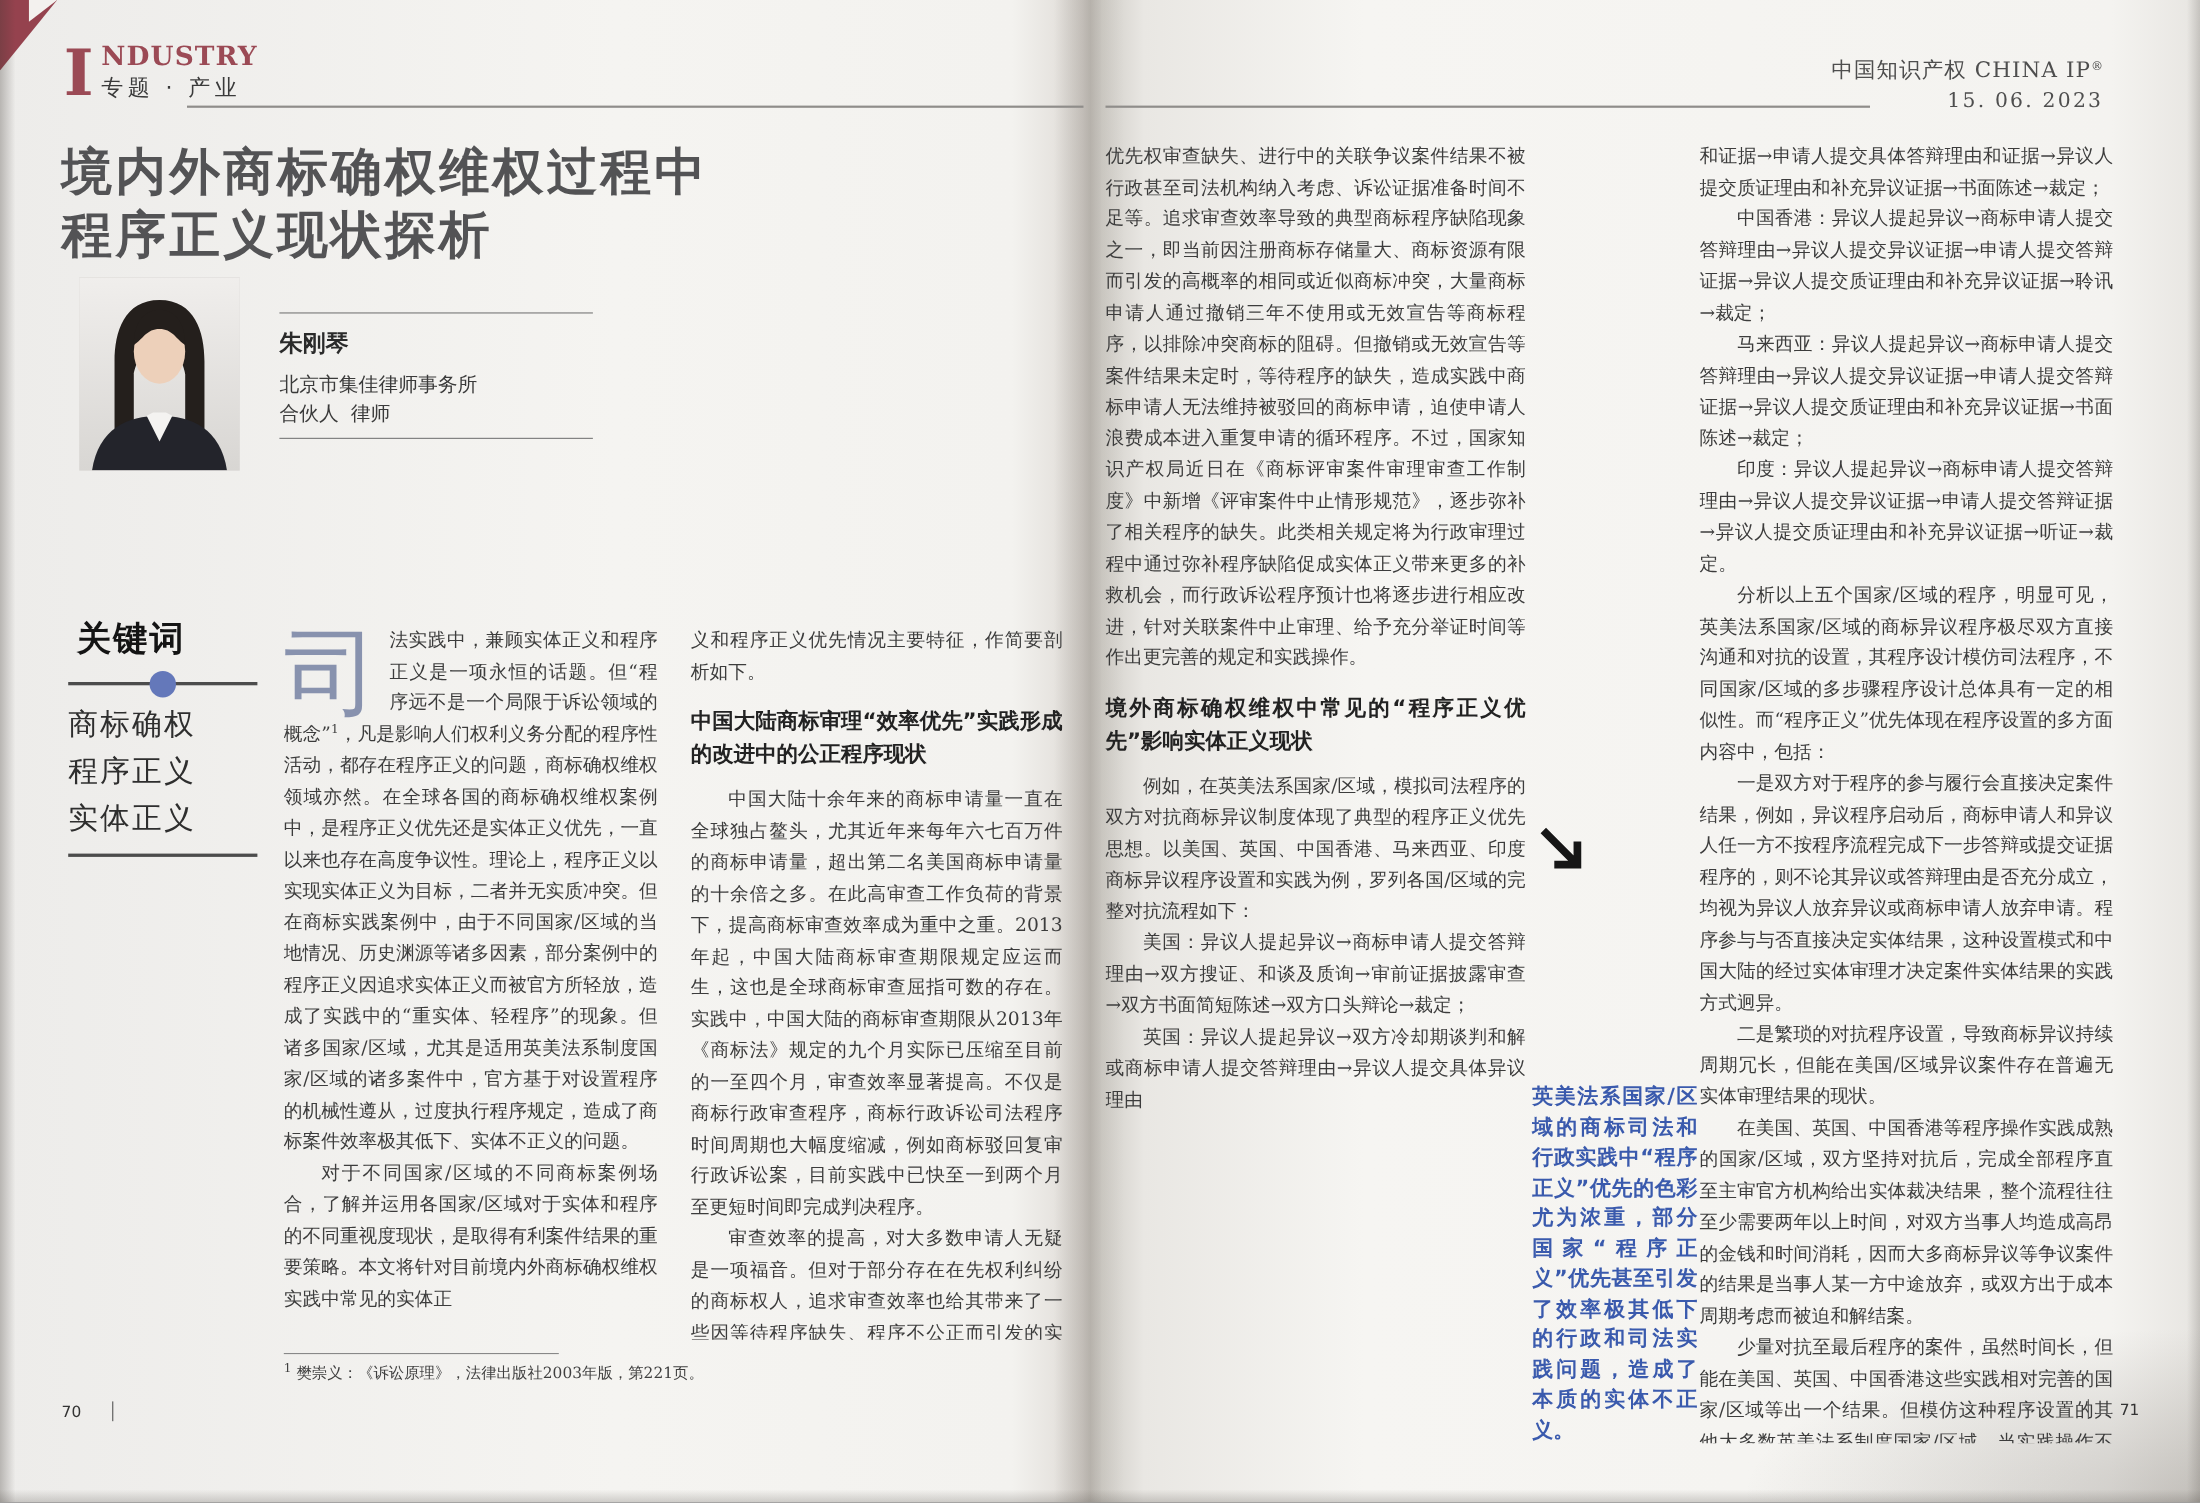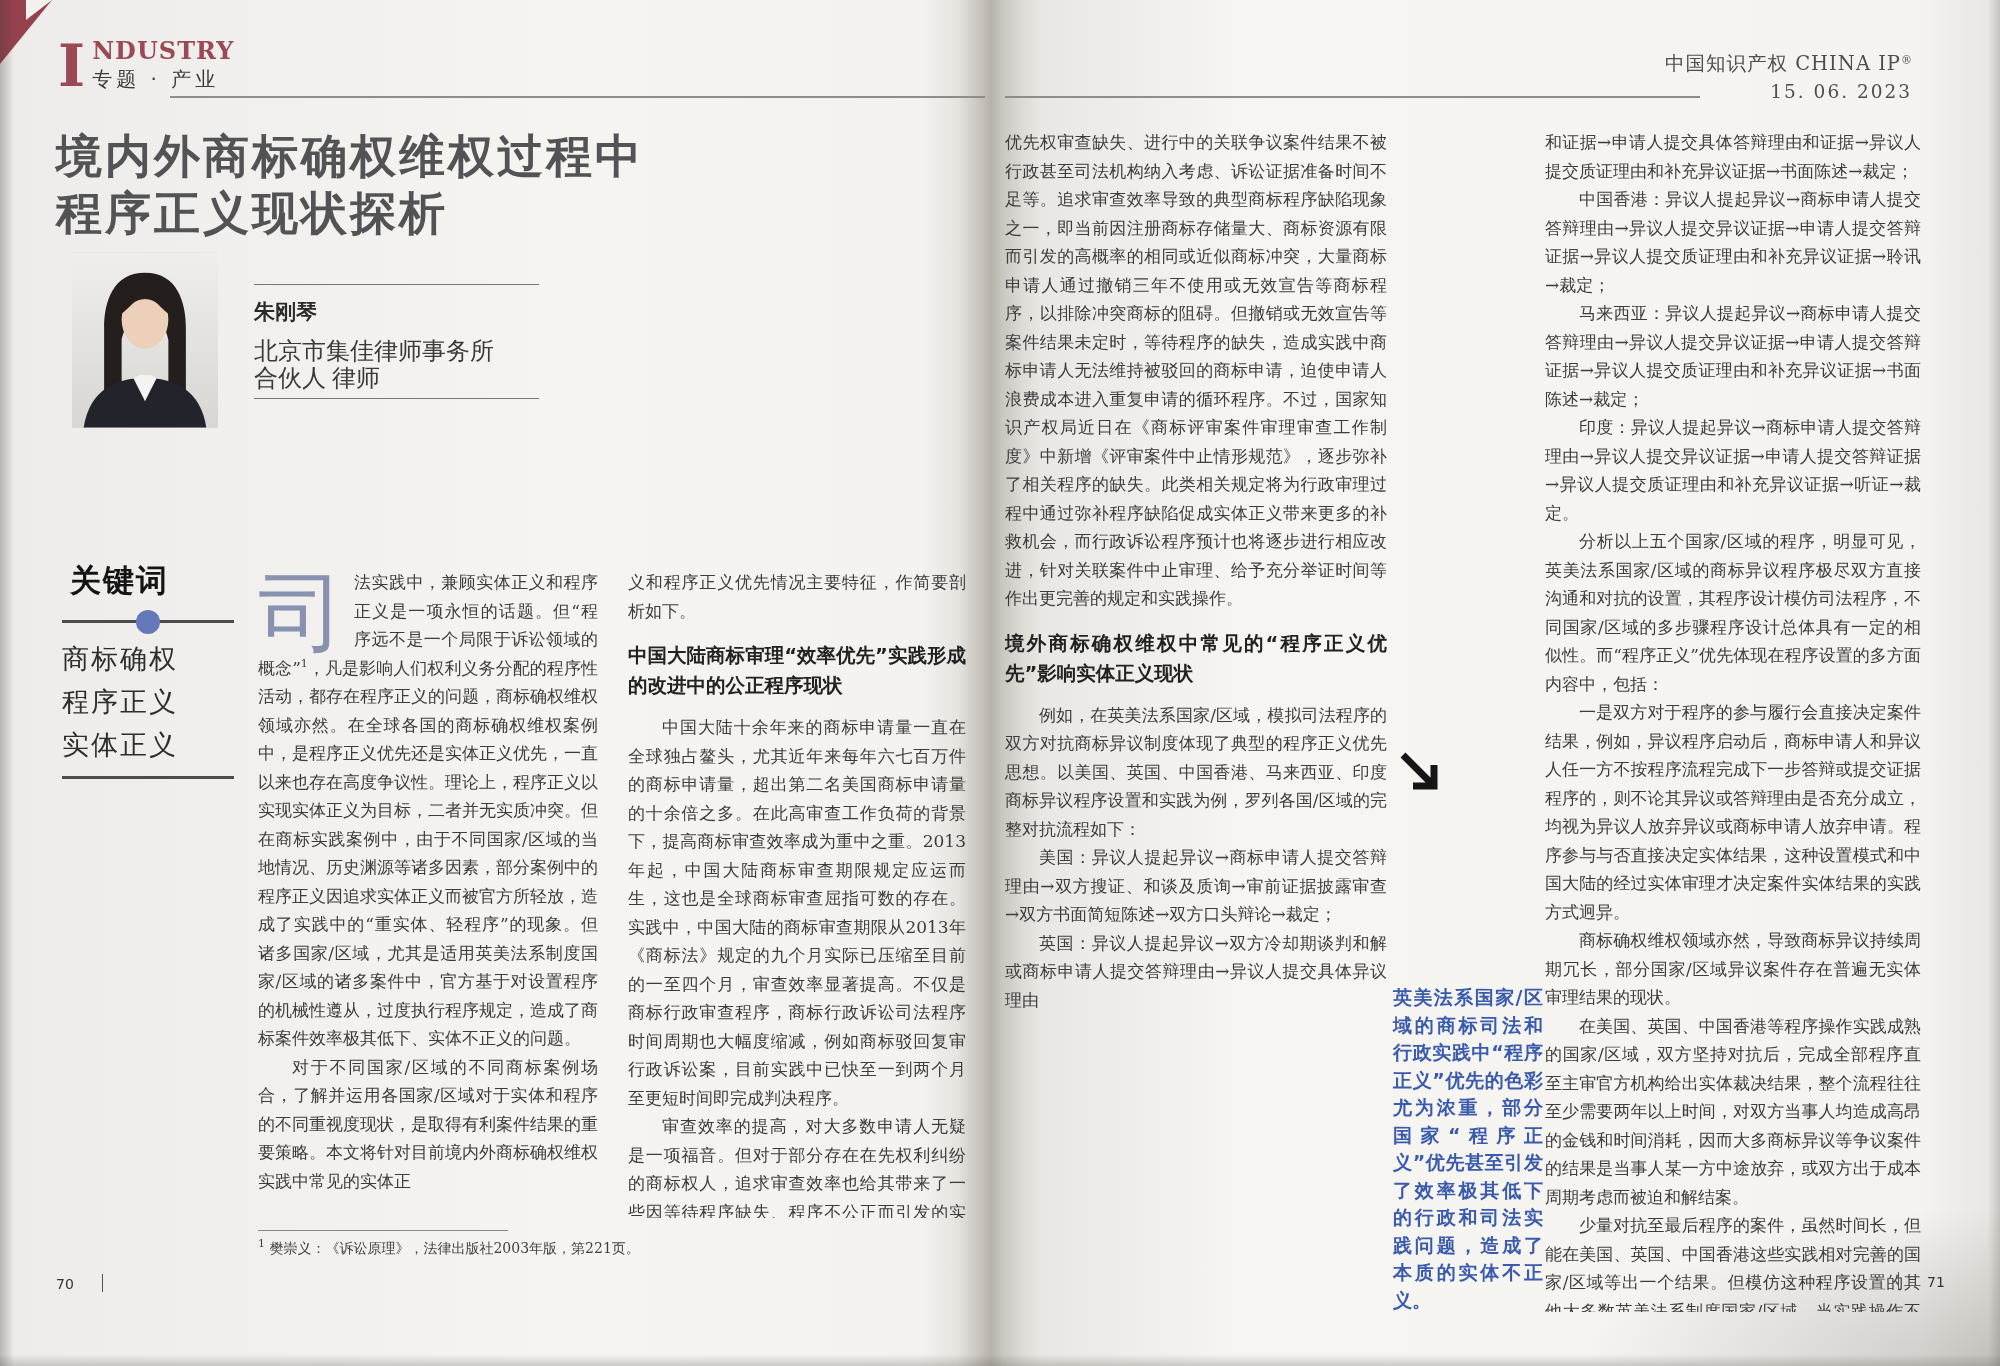--- a/index.html
+++ b/index.html
@@ -41,21 +41,21 @@
   
   .title{position:absolute;left:56px;top:128px;width:660px;
     font-family:"DejaVu Sans",sans-serif;font-weight:700;color:#535355;
     font-size:46px;line-height:57px;letter-spacing:3px;}
   .author-row{position:absolute;left:72px;top:252px;display:flex;}
   .photo{width:146px;height:176px;flex:0 0 146px;background:#dfddda;overflow:hidden;}
   .author-info{margin-left:36px;width:290px;padding-top:30px;position:relative;}
   .author-rule-top{position:absolute;left:0;top:32px;width:285px;height:1px;background:#777;}
   .author-rule-bot{position:absolute;left:0;top:146px;width:285px;height:1px;background:#777;}
   .author-name{font-family:"DejaVu Sans",sans-serif;font-weight:700;font-size:21px;color:#2a2a2a;margin-top:16px;}
-  .author-aff{font-family:Liberation Serif, serif;font-size:24px;line-height:27px;color:#3a3a3a;margin-top:12px;}
+  .author-aff{font-family:Liberation Mono, monospace;font-size:18px;line-height:27px;color:#3a3a3a;margin-top:12px;}
 
   
   .kw-box{position:absolute;left:62px;top:560px;width:172px;}
   .kw-title{font-family:"DejaVu Serif",serif;font-weight:700;font-size:31px;color:#141414;letter-spacing:2px;margin:0 0 0 8px;}
   .kw-rule{position:relative;height:3px;background:#4c4c4c;margin-top:18px;}
   .kw-dot{position:absolute;left:50%;top:50%;transform:translate(-50%,-50%);width:24px;height:24px;border-radius:50%;background:#6478ba;}
   .kw-items{text-align:left;padding:14px 0 10px;}
   .kw-item{font-size:27px;line-height:43px;color:#2e2e2e;letter-spacing:2px;}
   .kw-rule2{height:3px;background:#4c4c4c;}
 
@@ -202,21 +202,21 @@
   </div>
   <div class="pullquote">英美法系国家/区域的商标司法和行政实践中“程序正义”优先的色彩尤为浓重，部分国家“程序正义”优先甚至引发了效率极其低下的行政和司法实践问题，造成了本质的实体不正义。</div>
 
   <div class="col" id="colD">
     <p class="cont">和证据→申请人提交具体答辩理由和证据→异议人提交质证理由和补充异议证据→书面陈述→裁定；</p>
     <p>中国香港：异议人提起异议→商标申请人提交答辩理由→异议人提交异议证据→申请人提交答辩证据→异议人提交质证理由和补充异议证据→聆讯→裁定；</p>
     <p>马来西亚：异议人提起异议→商标申请人提交答辩理由→异议人提交异议证据→申请人提交答辩证据→异议人提交质证理由和补充异议证据→书面陈述→裁定；</p>
     <p>印度：异议人提起异议→商标申请人提交答辩理由→异议人提交异议证据→申请人提交答辩证据→异议人提交质证理由和补充异议证据→听证→裁定。</p>
     <p>分析以上五个国家/区域的程序，明显可见，英美法系国家/区域的商标异议程序极尽双方直接沟通和对抗的设置，其程序设计模仿司法程序，不同国家/区域的多步骤程序设计总体具有一定的相似性。而“程序正义”优先体现在程序设置的多方面内容中，包括：</p>
     <p>一是双方对于程序的参与履行会直接决定案件结果，例如，异议程序启动后，商标申请人和异议人任一方不按程序流程完成下一步答辩或提交证据程序的，则不论其异议或答辩理由是否充分成立，均视为异议人放弃异议或商标申请人放弃申请。程序参与与否直接决定实体结果，这种设置模式和中国大陆的经过实体审理才决定案件实体结果的实践方式迥异。</p>
-    <p>商标确权维权领域亦然，导致商标异议持续周期冗长，部分国家/区域异议案件存在普遍无实体审理结果的现状。</p>
+    <p>二是繁琐的对抗程序设置，导致商标异议持续周期冗长，但能在美国/区域异议案件存在普遍无实体审理结果的现状。</p>
     <p>在美国、英国、中国香港等程序操作实践成熟的国家/区域，双方坚持对抗后，完成全部程序直至主审官方机构给出实体裁决结果，整个流程往往至少需要两年以上时间，对双方当事人均造成高昂的金钱和时间消耗，因而大多商标异议等争议案件的结果是当事人某一方中途放弃，或双方出于成本周期考虑而被迫和解结案。</p>
     <p>少量对抗至最后程序的案件，虽然时间长，但能在美国、英国、中国香港这些实践相对完善的国家/区域等出一个结果。但模仿这种程序设置的其他大多数英美法系制度国家/区域，当实践操作不完善时，案件</p>
   </div>
 
   <div class="pgnum" id="pg-left">
     <span>70</span>
     <span class="pgbar"></span>
   </div>
   <div class="pgnum" id="pg-right">
     <span class="pgbar"></span>

